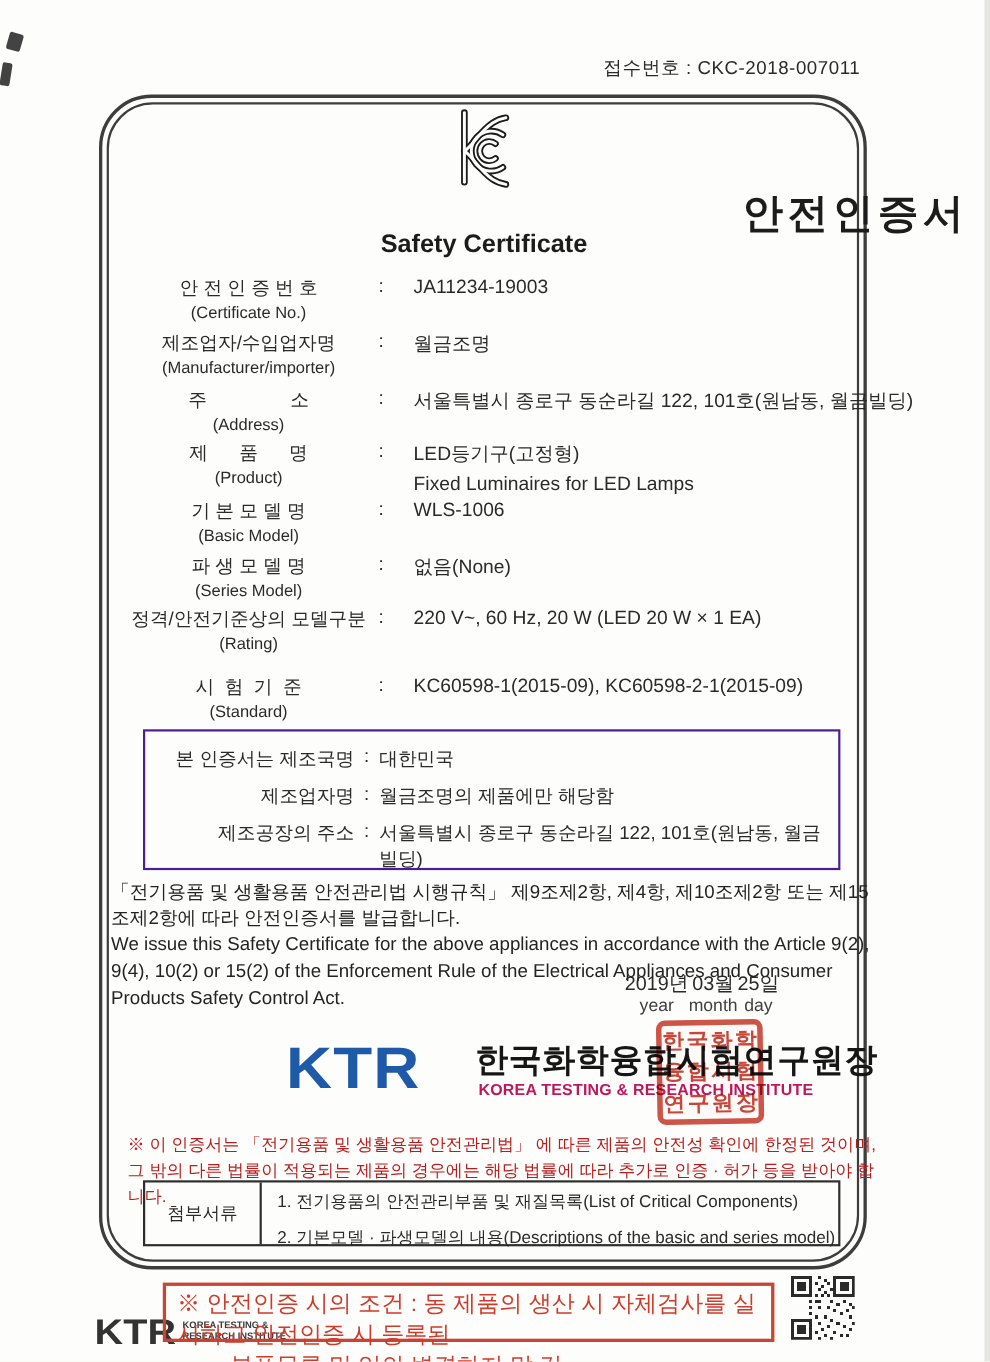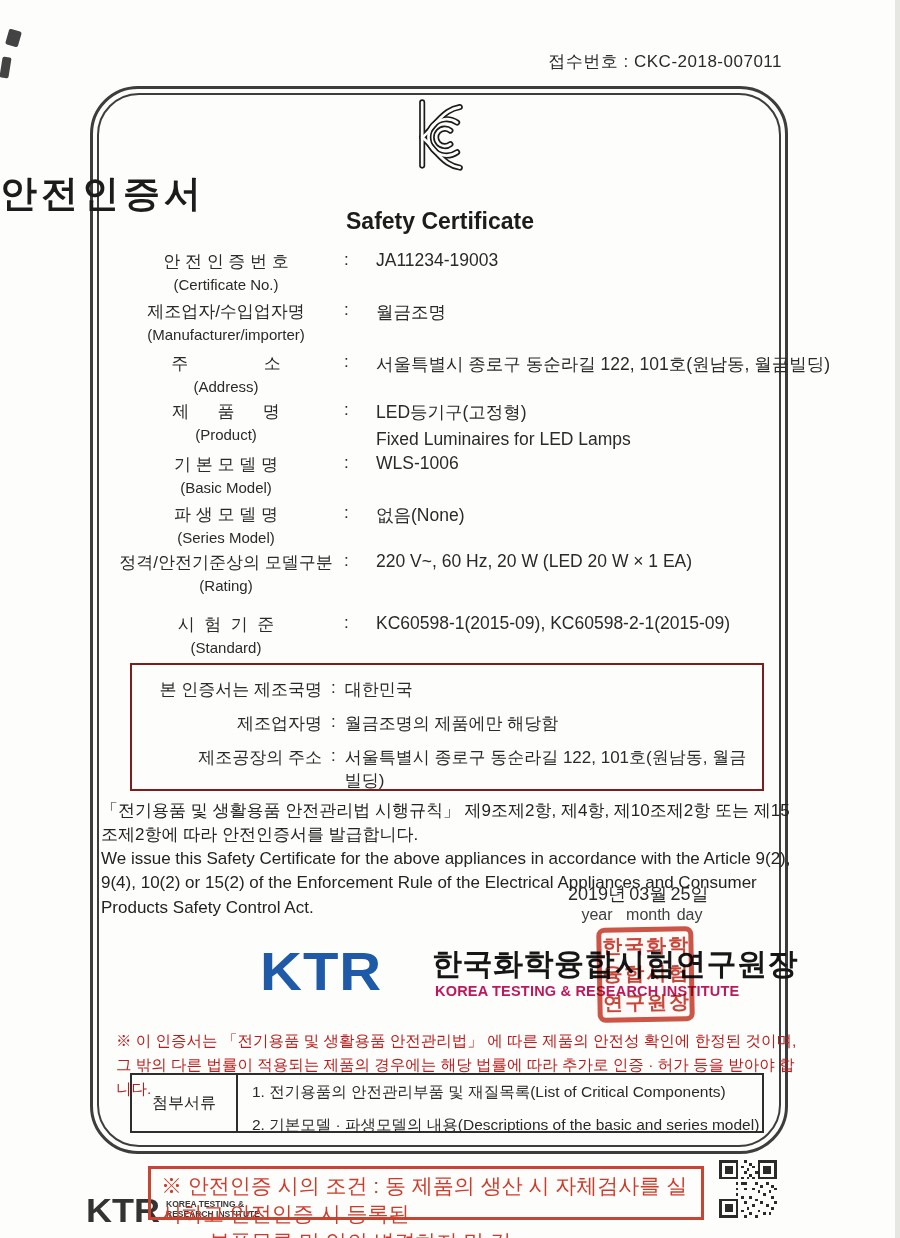--- a/index.html
+++ b/index.html
@@ -15,35 +15,35 @@
   .a2 { left:1px; top:57px; width:9px; height:21px; transform:rotate(9deg); }
 
   .receipt { position:absolute; top:50px; right:118px; font-size:17px; color:#2a2a2a; letter-spacing:.5px; }
 
   .cert-border { position:absolute; left:90px; top:86px; width:698px; height:1068px;
     border:3px solid #3d3d3d; border-radius:48px; }
   .cert-border-inner { position:absolute; left:97px; top:93px; width:684px; height:1054px;
     border:2px solid #3d3d3d; border-radius:42px; }
 
   .kc-logo { position:absolute; left:408px; top:97px; }
-  .title-kr { position:absolute; left:0; top:169px; width:880px; text-align:left;
+  .title-kr { position:absolute; left:0; top:169px; width:880px; text-align:right;
     font-size:37px; font-weight:bold; letter-spacing:4px; color:#1c1c1c; }
   .title-en { position:absolute; left:0; top:208px; width:880px; text-align:center;
     font-size:23px; font-weight:bold; color:#1c1c1c; }
 
   .field-row { position:absolute; left:0; width:900px; }
   .f-label { position:absolute; left:112px; width:228px; text-align:center; }
   .f-kr { font-size:17px; color:#2a2a2a; white-space:pre; }
   .f-en { font-size:15px; color:#2a2a2a; margin-top:3px; }
   .f-colon { position:absolute; left:344px; font-size:17px; color:#2a2a2a; }
   .f-value { position:absolute; left:364px; width:420px; font-size:17.5px; color:#2a2a2a; white-space:nowrap; }
   .f-value div { margin-bottom:5px;margin-left:12px; }
 
   .scope-box { position:absolute; left:130px; top:663px; width:634px; height:128px;
-    border:2px solid #7f1d1d; padding:13px 12px 4px 12px; }
+    border:2px solid #4c1d95; padding:13px 12px 4px 12px; }
   .scope-row { display:flex; margin-bottom:11px; font-size:17px; color:#2a2a2a; }
   .scope-label { width:178px; text-align:right; }
   .scope-colon { margin:0 9px; }
   .scope-value { flex:1; }
 
   .legal { position:absolute; left:101px; top:799px; width:690px;
     font-size:17px; line-height:1.42; color:#232323; }
 
   .date-block { position:absolute; left:568px; top:882px; display:flex; }
   .date-col { text-align:center; }

